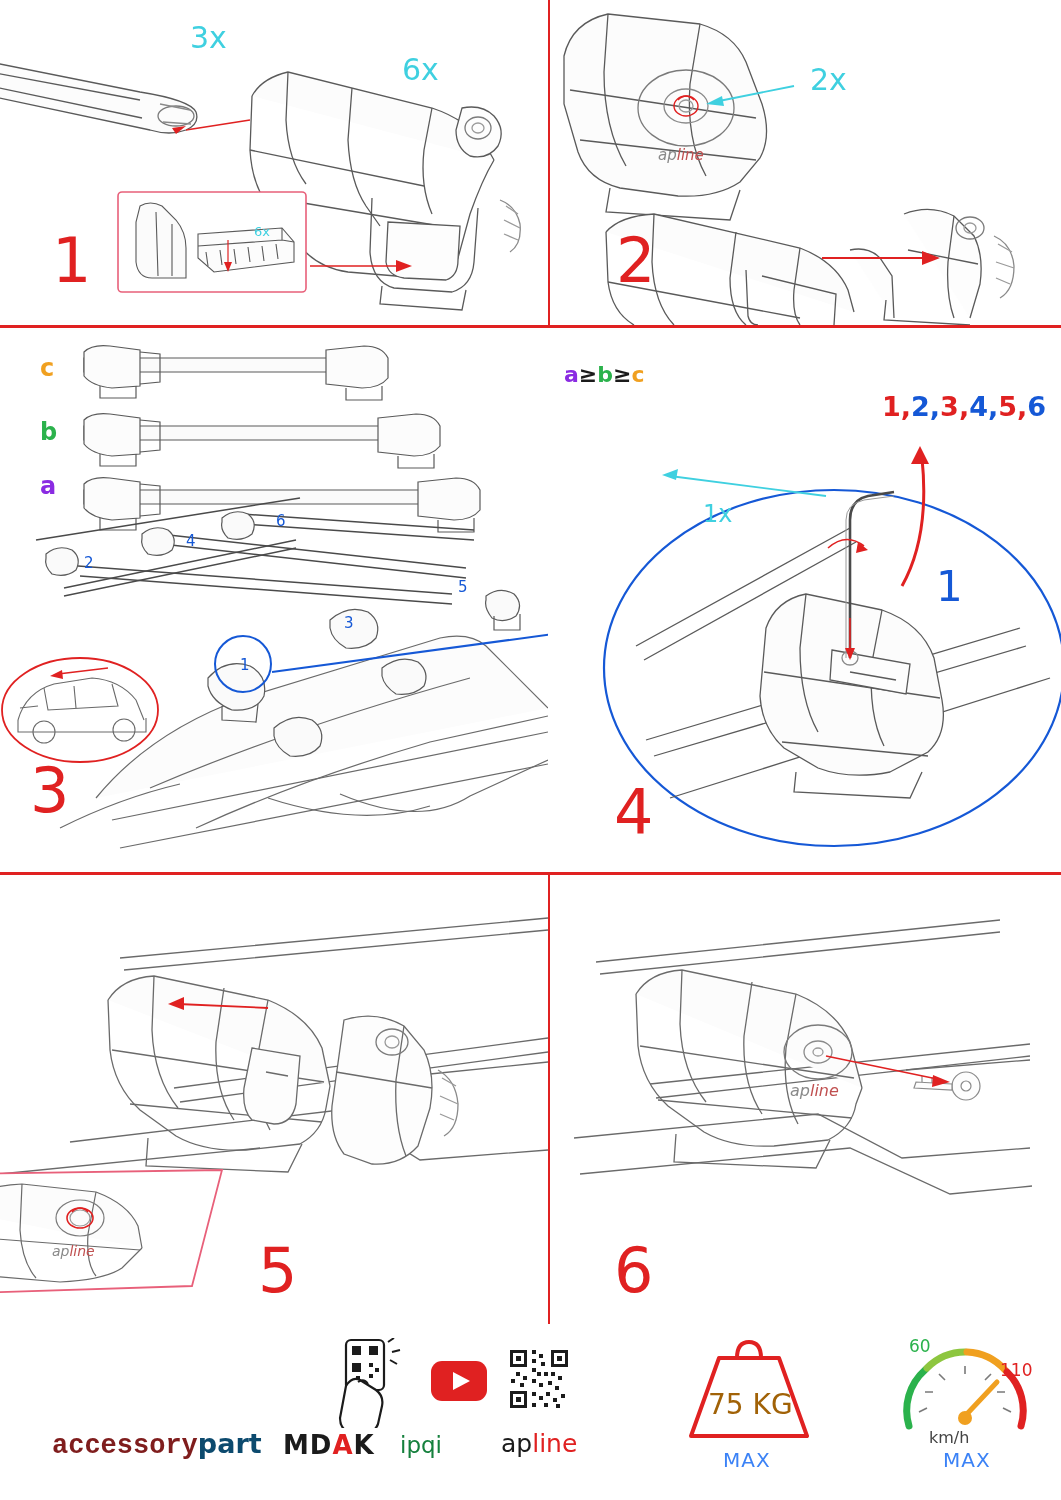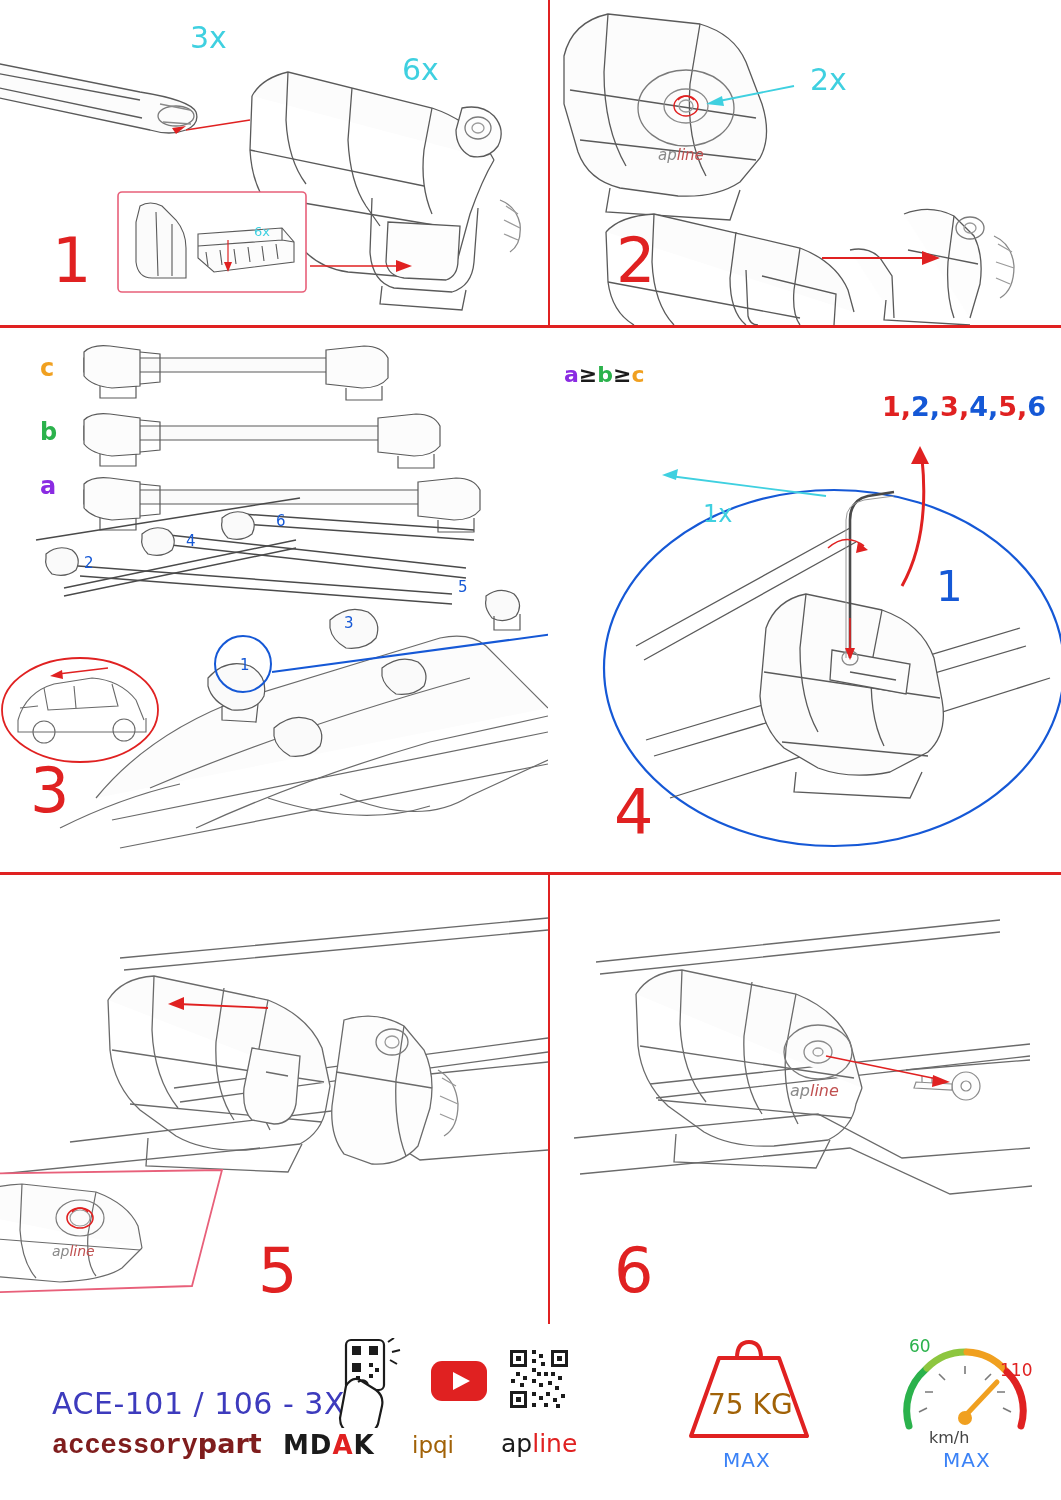--- a/index.html
+++ b/index.html
@@ -69,39 +69,39 @@
   }
   .brand-accessorypart {
     position: absolute;
     left: 52px;
     top: 1428px;
     font-family: "DejaVu Sans", sans-serif;
     font-size: 27px;
     font-weight: 700;
   }
   .brand-accessorypart .b-black { color: #7f1d1d; font-family: Liberation Mono, monospace; }
-  .brand-accessorypart .b-red { color: #7f1d1d; }
+  .brand-accessorypart .b-red { color: #0c4a6e; }
   .brand-mdak {
     position: absolute;
     left: 283px;
     top: 1430px;
     font-family: "DejaVu Sans", sans-serif;
     font-size: 26px;
     font-weight: 700;
     letter-spacing: 1px;
   }
   .brand-mdak .b-black { color: #1b1b1b; }
   .brand-mdak .b-red { color: #e02121; }
   .brand-ipqi {
     position: absolute;
-    left: 412px;
+    left: 400px;
     top: 1432px;
     font-family: "DejaVu Sans", sans-serif;
     font-size: 23px;
-    color: #a16207;
+    color: #15803d;
   }
   .brand-apline {
     position: absolute;
     left: 501px;
     top: 1429px;
     font-family: "DejaVu Sans", sans-serif;
     font-size: 25px;
   }
   .brand-apline .b-black { color: #1b1b1b; }
   .brand-apline .b-red { color: #e02121; }
@@ -494,21 +494,20 @@
       <path d="M 402 210 L 366 208 L 364 214 L 402 216 Z"></path>
       <path d="M 372 208 L 372 202 M 382 209 L 382 203"></path>
     </g>
     <g stroke="#e02121" fill="none" stroke-width="1.6">
       <path d="M 276 182 L 392 206"></path>
       <path d="M 400 208 l -17 -7 l -1 12 z" fill="#e02121" stroke="none"></path>
     </g>
   </svg>
   <div class="step-num" style="left:614px; top:1240px;">6</div>
 
-  <div class="footer-title">ACE-101 / 106 - 3X</div>
 
   <div class="brand-accessorypart"><span class="b-black">accessory</span><span class="b-red">part</span></div>
 
   <div class="brand-mdak"><span class="b-black">MD</span><span class="b-red">A</span><span class="b-black">K</span></div>
 
   <div class="brand-ipqi">ipqi</div>
 
   <div class="brand-apline"><span class="b-black">ap</span><span class="b-red">line</span></div>
 
   <svg width="80" height="90" style="position:absolute;left:336px;top:1338px;">

